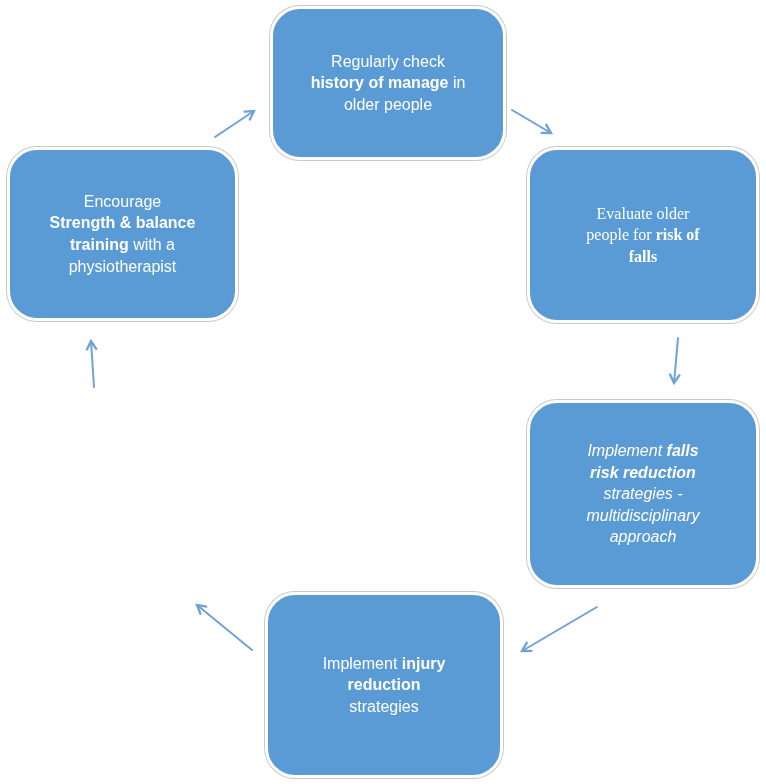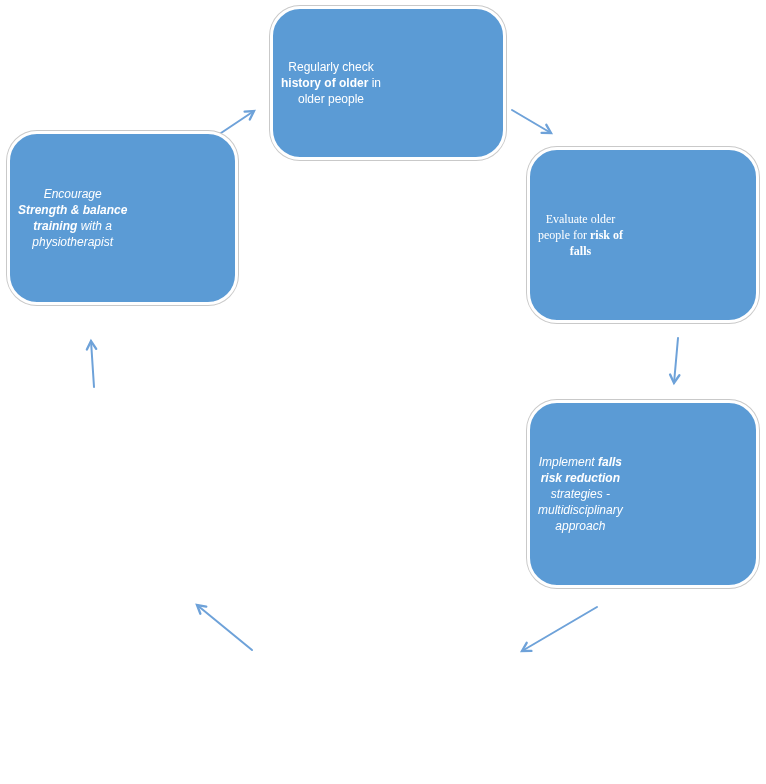--- a/index.html
+++ b/index.html
@@ -22,33 +22,34 @@
   }
   .node {
     position: absolute;
     background: var(--node-fill);
     border: 3px solid var(--node-border);
     box-shadow: 0 0 0 1px var(--node-outline);
     border-radius: 30px;
     color: var(--text);
     display: flex;
     align-items: center;
+    justify-content: center;
     text-align: center;
-    font-size: 12px;
+    font-size: 16px;
     line-height: 1.35;
     white-space: pre-line;
     padding: 6px 8px;
   }
   .node b { font-weight: bold; }
   .node-top          { left: 270px; top:   6px; width: 236px; height: 154px; }
   .node-top-right    { left: 527px; top: 147px; width: 232px; height: 176px; font-family: Liberation Serif, serif; }
   .node-bottom-right { left: 527px; top: 400px; width: 232px; height: 188px; font-style: italic; }
   .node-bottom       { left: 265px; top: 592px; width: 238px; height: 186px; }
   .node-middle-left  { left:   3px; top: 400px; width: 233px; height: 186px; }
-  .node-top-left     { left:   7px; top: 131px; width: 231px; height: 174px; font-style: italic; }
+  .node-top-left     { left:   7px; top: 147px; width: 231px; height: 174px; }
   .arrow-layer {
     position: absolute;
     left: 0; top: 0;
     width: 766px; height: 784px;
     pointer-events: none;
   }
   .arrow-shaft, .arrow-head-path {
     stroke: var(--arrow);
     stroke-width: 2;
     fill: none;
@@ -69,38 +70,43 @@
     <path class="arrow-shaft" d="M512,110 L551,133" marker-end="url(#openhead)"></path>
     <path class="arrow-shaft" d="M678,338 L674,383" marker-end="url(#openhead)"></path>
     <path class="arrow-shaft" d="M597,607 L522,651" marker-end="url(#openhead)"></path>
     <path class="arrow-shaft" d="M252,650 L197,605" marker-end="url(#openhead)"></path>
     <path class="arrow-shaft" d="M94,387 L91,341" marker-end="url(#openhead)"></path>
     <path class="arrow-shaft" d="M215,137 L254,111" marker-end="url(#openhead)"></path>
   </svg>
 
   <div class="node node-top">
     <span>Regularly check
-<b>history of older</b> in
+<b>history of manage</b> in
 older people</span>
   </div>
 
   <div class="node node-top-right">
     <span>Evaluate older
 people for <b>risk of
 falls</b></span>
   </div>
 
   <div class="node node-bottom-right">
     <span>Implement <b>falls
 risk reduction</b>
 strategies -
 multidisciplinary
 approach</span>
   </div>
 
+  <div class="node node-bottom">
+    <span>Implement <b>injury
+reduction</b>
+strategies</span>
+  </div>
 
 
   <div class="node node-top-left">
     <span>Encourage
 <b>Strength &amp; balance
 training</b> with a
 physiotherapist</span>
   </div>
 
 </div>

